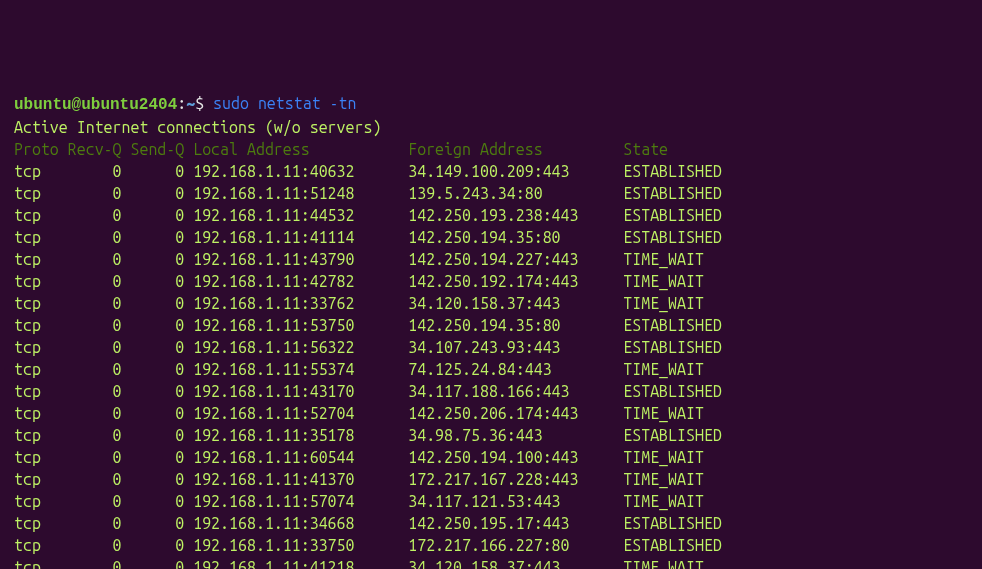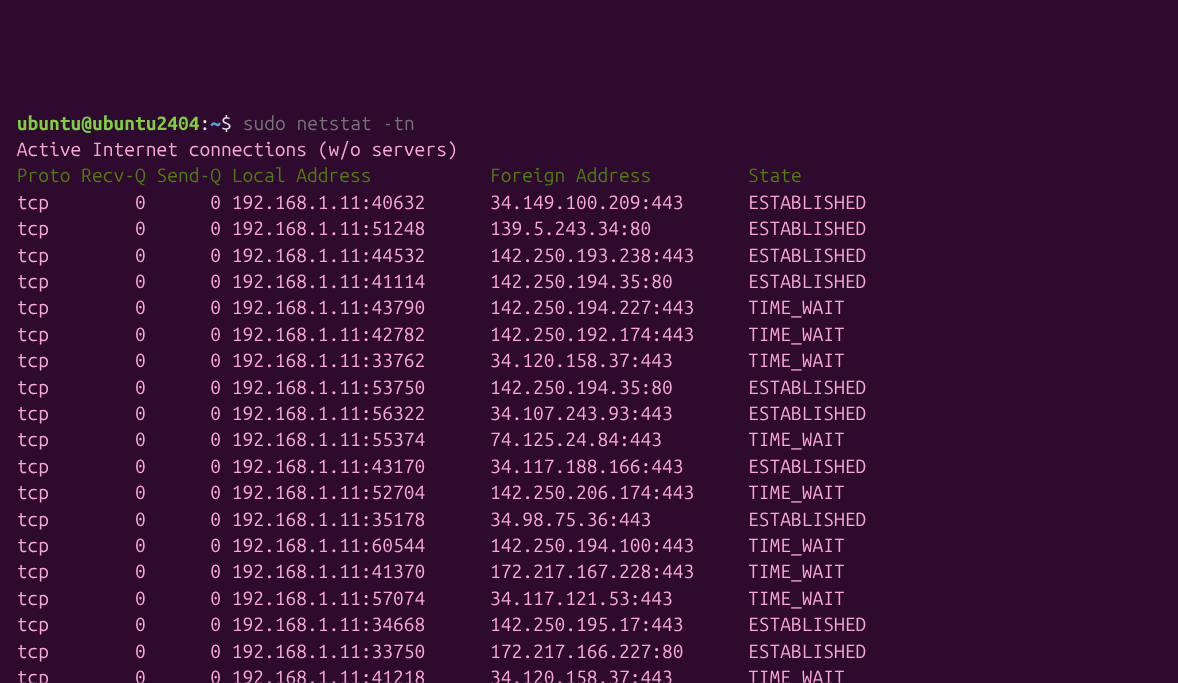--- a/index.html
+++ b/index.html
@@ -18,36 +18,37 @@
       height: 569px;
       overflow: hidden;
       white-space: pre;
     }
     .prompt-line {
       display: block;
     }
     .user-host {
       color: #7ece3e;
       font-weight: bold;
+      font-family: Liberation Mono, monospace;
     }
     .colon {
       color: #e5e5e5;
     }
     .tilde {
       color: #5e9dd8;
       font-weight: bold;
     }
     .dollar {
       color: #e5e5e5;
     }
     .command {
-      color: #737373;
+      color: #3b82f6;
     }
     .output-line {
-      color: #f9a8d4;
+      color: #bef264;
       display: block;
     }
     .header-line {
       color: #4d7c0f;
       display: block;
     }
   </style>
 </head>
 <body>
 

